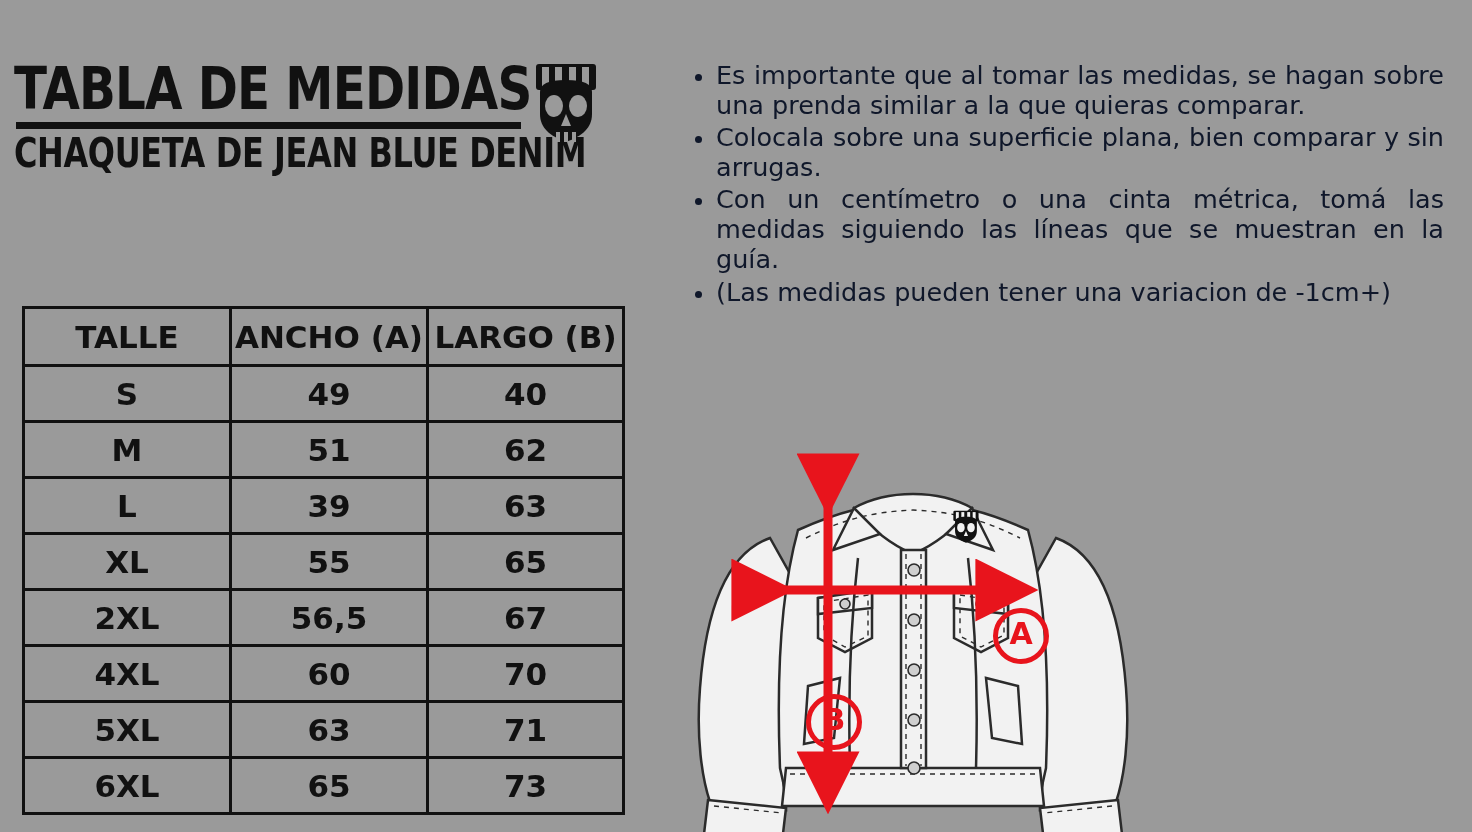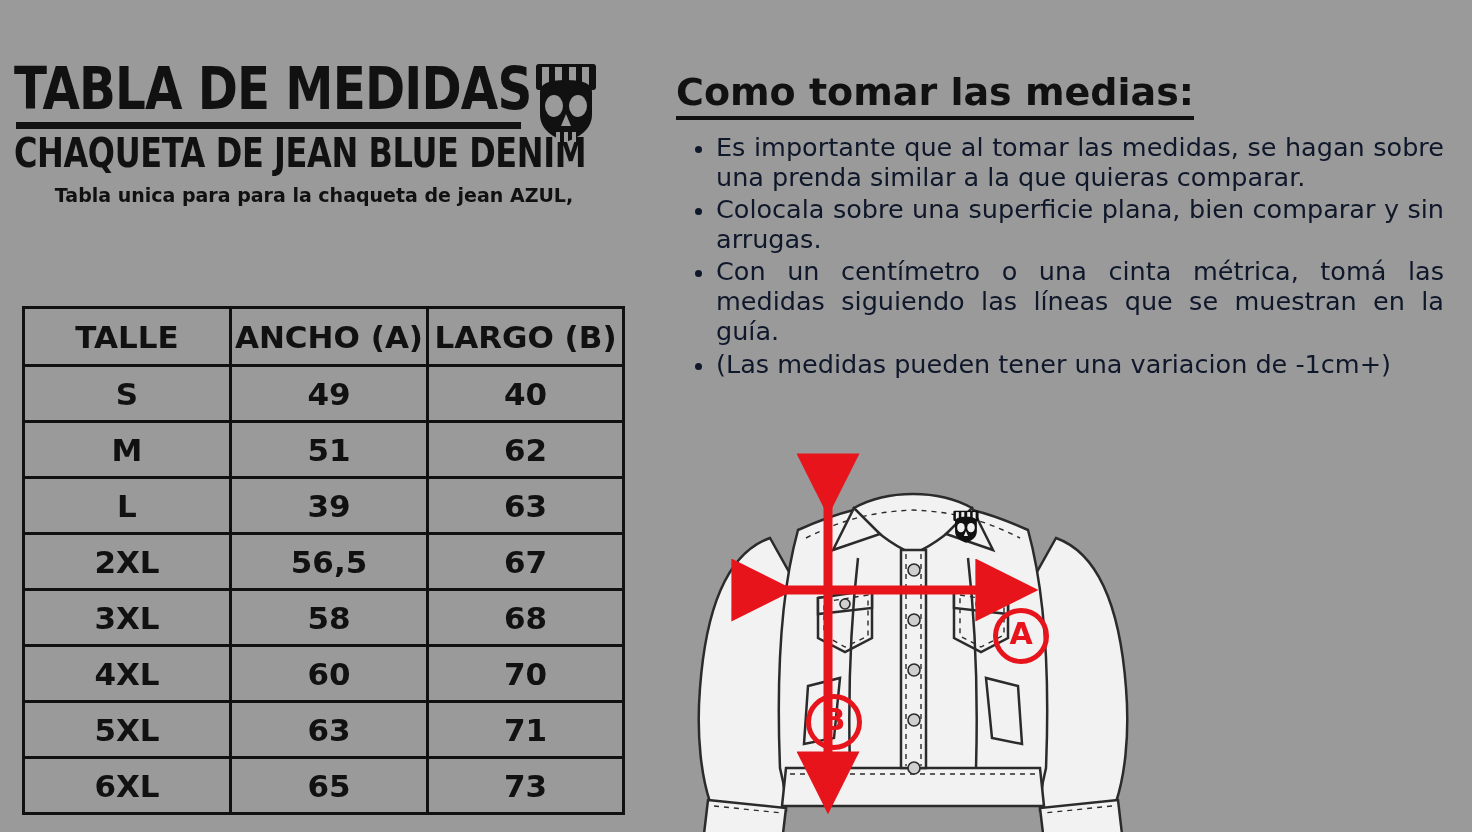--- a/index.html
+++ b/index.html
@@ -172,21 +172,20 @@
 
 <div class="page">
 
   <div class="left">
 
     <div class="title-block">
       <div class="title-main">TABLA DE MEDIDAS</div>
       <div class="title-rule"></div>
       <div class="title-sub">CHAQUETA DE JEAN BLUE DENIM</div>
       <div class="title-note">
-        <div>Tabla unica para para la chaqueta de jean AZUL,</div>
       </div>
     </div>
 
     <svg class="skull-logo" viewBox="0 0 76 86">
       <g fill="#111">
         <rect x="8" y="2" width="60" height="26" rx="3"></rect>
         <rect x="14" y="5" width="7" height="20" fill="#9a9a9a"></rect>
         <rect x="27" y="5" width="7" height="20" fill="#9a9a9a"></rect>
         <rect x="41" y="5" width="7" height="20" fill="#9a9a9a"></rect>
         <rect x="54" y="5" width="7" height="20" fill="#9a9a9a"></rect>
@@ -223,50 +222,49 @@
           <td>M</td>
           <td>51</td>
           <td>62</td>
         </tr>
         <tr>
           <td>L</td>
           <td>39</td>
           <td>63</td>
         </tr>
         <tr>
+          <td>XL</td>
+          <td>55</td>
+          <td>65</td>
+        </tr>
+        <tr>
           <td>2XL</td>
           <td>56,5</td>
           <td>67</td>
         </tr>
         <tr>
-          <td>3XL</td>
-          <td>58</td>
-          <td>68</td>
-        </tr>
-        <tr>
           <td>4XL</td>
           <td>60</td>
           <td>70</td>
         </tr>
         <tr>
           <td>5XL</td>
           <td>63</td>
           <td>71</td>
         </tr>
         <tr>
           <td>6XL</td>
           <td>65</td>
           <td>73</td>
         </tr>
       </tbody>
     </table>
   </div>
 
   <div class="right">
-    <div class="how-title">Como tomar las medias:</div>
 
     <ul class="how-list">
       <li>Es importante que al tomar las medidas, se hagan sobre una prenda similar a la que quieras comparar.</li>
       <li>Colocala sobre una superficie plana, bien comparar y sin arrugas.</li>
       <li>Con un centímetro o una cinta métrica, tomá las medidas siguiendo las líneas que se muestran en la guía.</li>
       <li>(Las medidas pueden tener una variacion de -1cm+)</li>
     </ul>
 
     <div class="illo">
       <svg viewBox="0 0 800 440" width="800" height="440">

